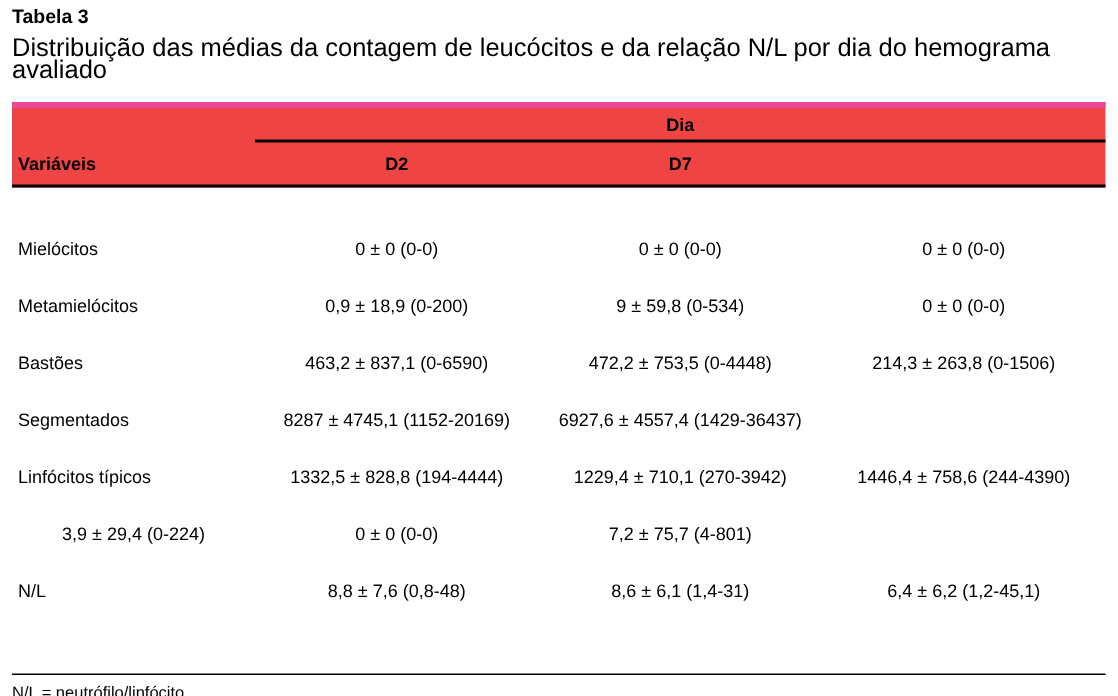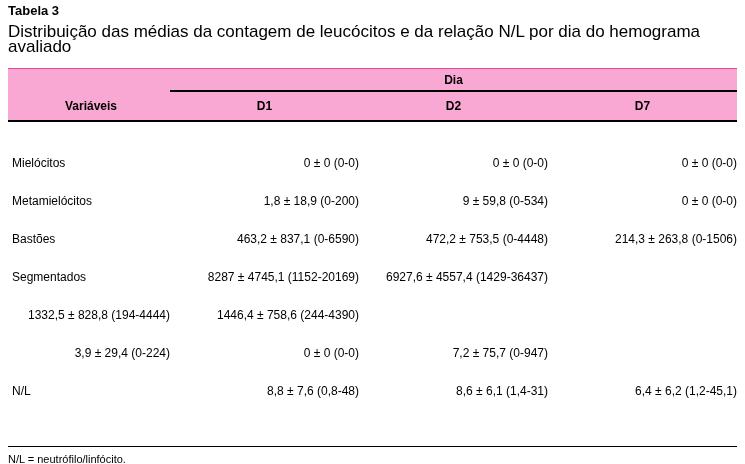--- a/index.html
+++ b/index.html
@@ -24,22 +24,22 @@
   }
   .subtitle {
     font-size: 17px;
     line-height: 15px;
     margin-top: 5px;
   }
   .table {
     margin-top: 14px;
   }
   .thead {
-    background: #f9a8d4;
-    border-top: 1px solid #ec4899;
+    background: #ef4444;
+    border-top: 4px solid #ec4899;
     border-bottom: 2px solid #000000;
   }
   .dia-row {
     display: grid;
     grid-template-columns: 162px 1fr;
     height: 23px;
   }
   .dia-span {
     border-bottom: 2px solid #000000;
     display: flex;
@@ -54,35 +54,35 @@
     height: 28px;
     align-items: center;
   }
   .th {
     font-weight: bold;
     font-size: 12px;
     text-align: center;
     white-space: nowrap;
   }
   .th.label-col {
-    text-align: center;
+    text-align: left;
     padding-left: 4px;
   }
   .tbody {
     padding-top: 22px;
   }
   .trow {
     display: grid;
     grid-template-columns: 162px 189px 189px 189px;
     height: 38px;
     align-items: center;
     font-size: 12px;
   }
   .td {
-    text-align: right;
+    text-align: center;
     white-space: nowrap;
   }
   .td.label {
     text-align: left;
     padding-left: 4px;
   }
   .footrule {
     border-top: 1px solid #000000;
     margin-top: 36px;
   }
@@ -106,64 +106,65 @@
 
   <div class="table">
 
     <div class="thead">
       <div class="dia-row">
         <div class="corner"></div>
         <div class="dia-span">Dia</div>
       </div>
       <div class="cols-row">
         <div class="th label-col">Variáveis</div>
-        <div class="th">D1</div>
         <div class="th">D2</div>
         <div class="th">D7</div>
       </div>
     </div>
 
     <div class="tbody">
 
       <div class="trow">
         <div class="td label">Mielócitos</div>
         <div class="td">0 ± 0 (0-0)</div>
         <div class="td">0 ± 0 (0-0)</div>
         <div class="td">0 ± 0 (0-0)</div>
       </div>
 
       <div class="trow">
         <div class="td label">Metamielócitos</div>
-        <div class="td">1,8 ± 18,9 (0-200)</div>
+        <div class="td">0,9 ± 18,9 (0-200)</div>
         <div class="td">9 ± 59,8 (0-534)</div>
         <div class="td">0 ± 0 (0-0)</div>
       </div>
 
       <div class="trow">
         <div class="td label">Bastões</div>
         <div class="td">463,2 ± 837,1 (0-6590)</div>
         <div class="td">472,2 ± 753,5 (0-4448)</div>
         <div class="td">214,3 ± 263,8 (0-1506)</div>
       </div>
 
       <div class="trow">
         <div class="td label">Segmentados</div>
         <div class="td">8287 ± 4745,1 (1152-20169)</div>
         <div class="td">6927,6 ± 4557,4 (1429-36437)</div>
       </div>
 
       <div class="trow">
+        <div class="td label">Linfócitos típicos</div>
         <div class="td">1332,5 ± 828,8 (194-4444)</div>
+        <div class="td">1229,4 ± 710,1 (270-3942)</div>
         <div class="td">1446,4 ± 758,6 (244-4390)</div>
       </div>
 
       <div class="trow">
         <div class="td">3,9 ± 29,4 (0-224)</div>
         <div class="td">0 ± 0 (0-0)</div>
-        <div class="td">7,2 ± 75,7 (0-947)</div>
+        <div class="td">7,2 ± 75,7 (4-801)</div>
       </div>
 
       <div class="trow">
         <div class="td label">N/L</div>
         <div class="td">8,8 ± 7,6 (0,8-48)</div>
         <div class="td">8,6 ± 6,1 (1,4-31)</div>
         <div class="td">6,4 ± 6,2 (1,2-45,1)</div>
       </div>
 
     </div>

